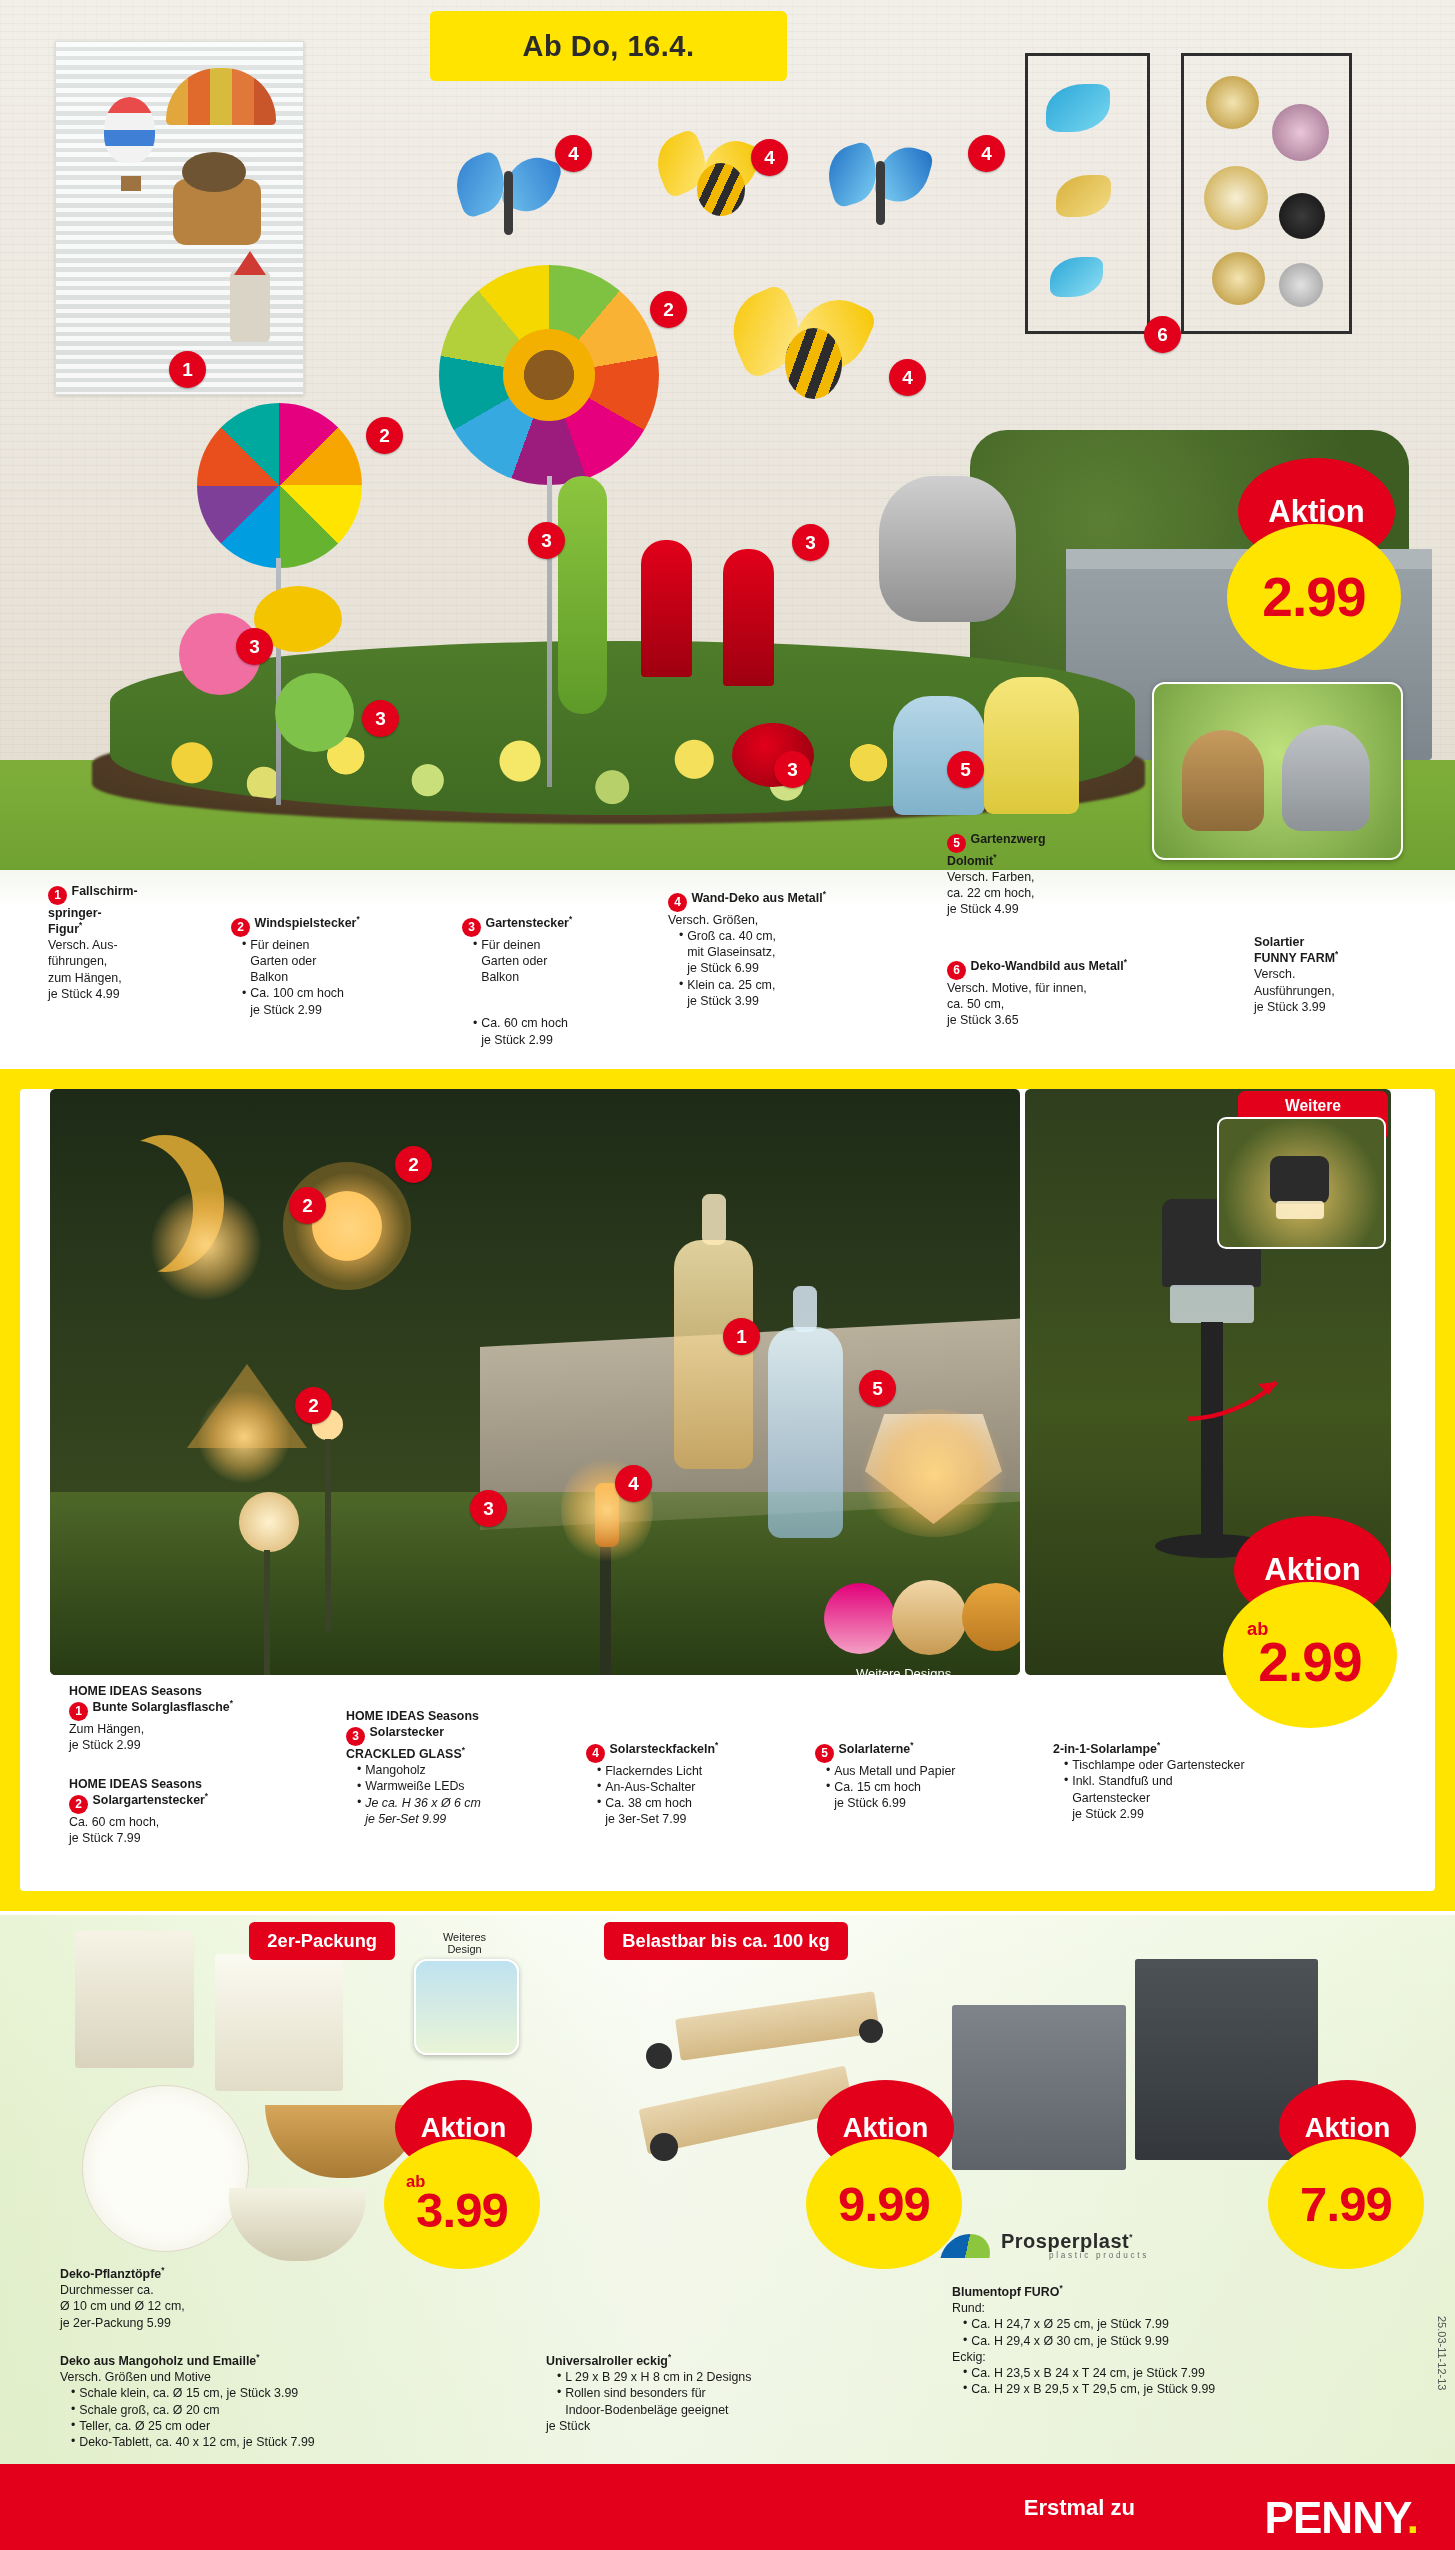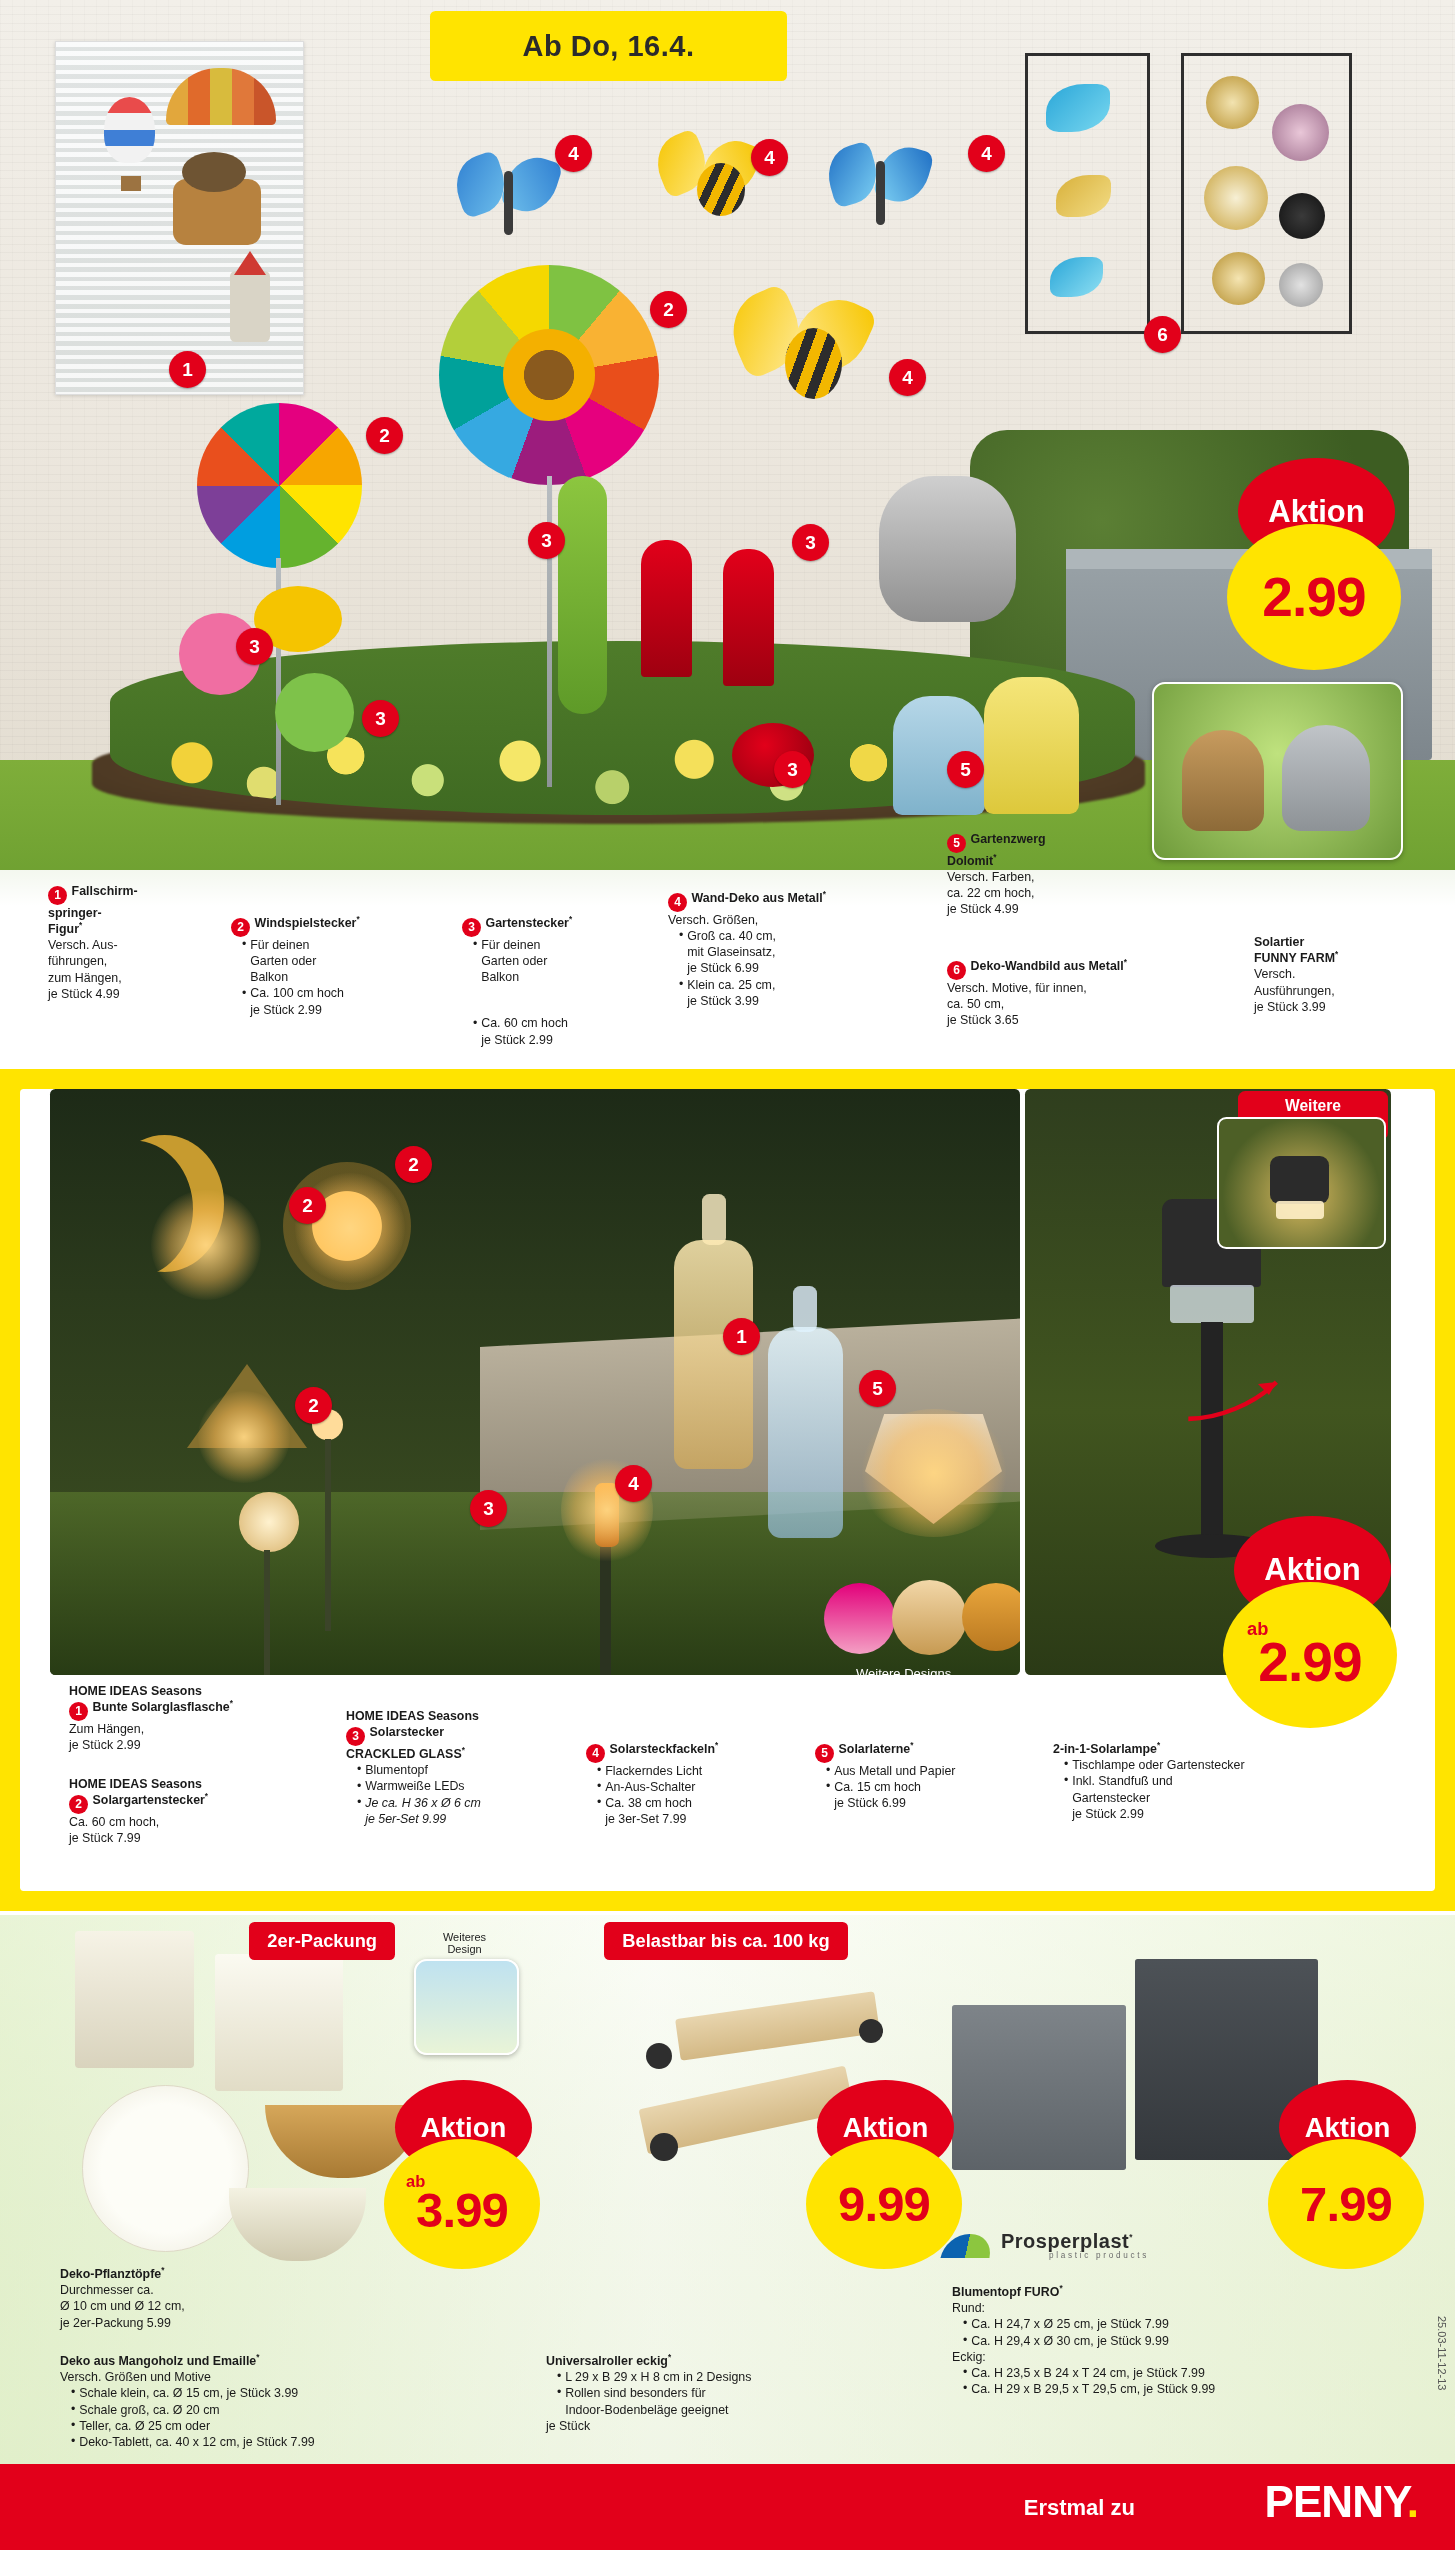--- a/index.html
+++ b/index.html
@@ -220,21 +220,21 @@
     position:absolute;font-size:20px;font-weight:bold;color:#2b2b2b;letter-spacing:0.5px;
   }
   .prosper .sub{display:block;font-size:8.2px;font-weight:normal;letter-spacing:2.7px;color:#6d6d6d;margin-top:-1.8px;margin-left:48px;}
   .prosper-mark{position:absolute;width:49px;height:24px;
     background:linear-gradient(90deg,#0b63b0 0 50%,#8cc63f 50% 100%);
     border-radius:24px 24px 0 0;transform:skewX(-12deg);}
 
   
   .footer{position:absolute;left:0;top:2464px;width:1455px;height:86px;background:#e2001a;}
   .footer .slogan{position:absolute;right:320px;top:31px;color:#fff;font-size:22px;font-weight:bold;}
-  .footer .logo{position:absolute;right:37px;top:13px;color:#fff;font-size:44px;font-weight:bold;letter-spacing:-0.9px;}
+  .footer .logo{position:absolute;right:37px;top:29px;color:#fff;font-size:44px;font-weight:bold;letter-spacing:-0.9px;}
   .footer .logo .dot{color:#ffe400;}
 
   .vcode{
     position:absolute;right:7.3px;top:2316px;
     font-size:11px;color:#555;
     writing-mode:vertical-rl;
   }
 </style>
 </head>
 <body>
@@ -494,21 +494,21 @@
     <div class="bold">HOME IDEAS Seasons</div>
     <div class="hd"><span class="capnum">2</span><span>Solargartenstecker</span><span class="star">*</span></div>
     <div>Ca. 60 cm hoch,</div>
     <div>je Stück 7.99</div>
   </div>
   <div class="cap" style="left:346px;top:1708px;width:183px;">
     <div class="bold">HOME IDEAS Seasons</div>
     <div class="hd"><span class="capnum">3</span><span style="white-space:pre-line;">Solarstecker
 CRACKLED GLASS</span><span class="star">*</span></div>
     <ul>
-      <li>Blumentopf</li>
+      <li>Mangoholz</li>
       <li>Warmweiße LEDs</li>
       <li style="white-space:pre-line;font-style:italic;">Je ca. H 36 x Ø 6 cm
 je 5er-Set 9.99</li>
     </ul>
   </div>
   <div class="cap" style="left:586px;top:1741px;width:188px;">
     <div class="hd"><span class="capnum">4</span><span>Solarsteckfackeln</span><span class="star">*</span></div>
     <ul>
       <li>Flackerndes Licht</li>
       <li>An-Aus-Schalter</li>

